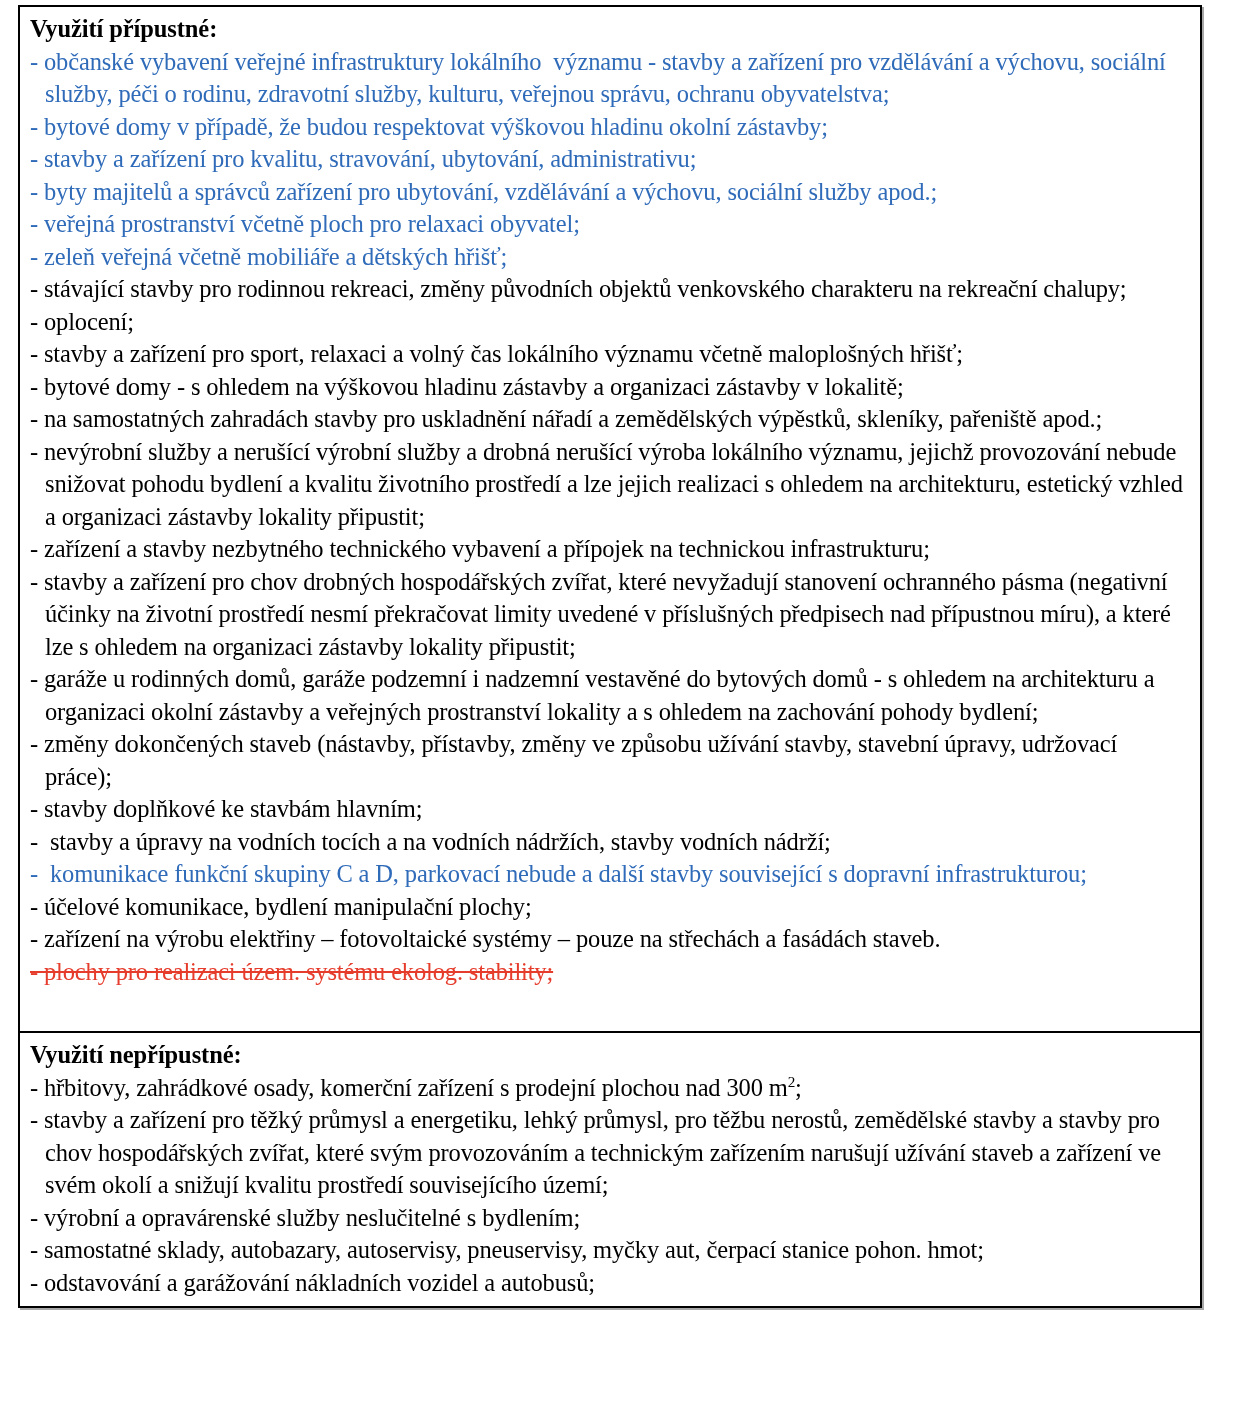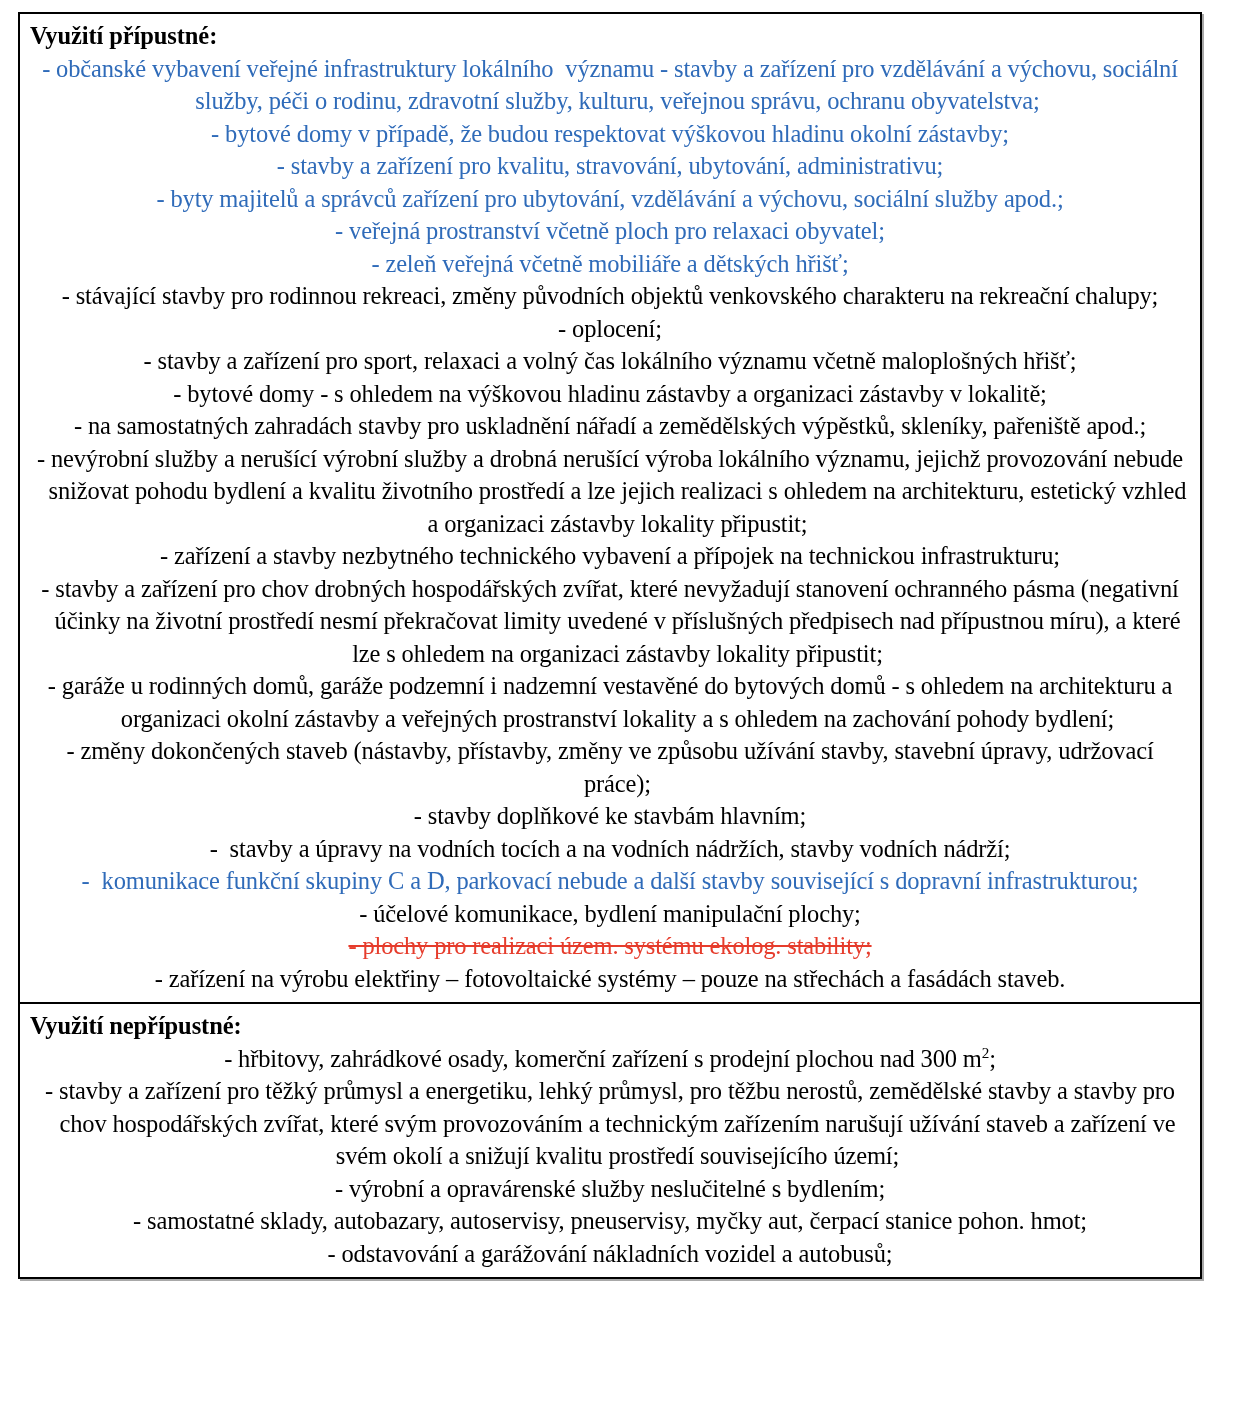--- a/index.html
+++ b/index.html
@@ -11,50 +11,50 @@
     position: relative;
     width: 1248px;
     height: 1426px;
     background: #ffffff;
     overflow: hidden;
     font-family: "Liberation Serif", "DejaVu Serif", serif;
   }
   .doc-table {
     position: absolute;
     left: 18px;
-    top: 12px;
+    top: 5px;
     width: 1184px;
     box-sizing: border-box;
     border: 2px solid var(--border, #000);
     box-shadow: 2px 2px 0 #a8a8a8;
     background: #ffffff;
   }
   .doc-row {
     padding: 6px 10px 7px 10px;
   }
   .doc-row + .doc-row {
     border-top: 2px solid var(--border, #000);
+    margin-top: 36px;
   }
   .heading {
     font-weight: bold;
     font-size: 24.5px;
     line-height: 32.5px;
     color: var(--text, #000);
     letter-spacing: -0.1px;
   }
   .item {
     font-size: 24.5px;
     line-height: 32.5px;
     color: var(--text, #000);
     padding-left: 15px;
     text-indent: -15px;
     white-space: pre-wrap;
     letter-spacing: -0.15px;
     margin: 0;
-    text-align: center;
   }
   .item.blue { color: var(--blue, #2F6BB9); }
   .item.red  { color: var(--red, #E63C2C); }
   .item.strike { text-decoration: line-through; }
   .item sup {
     font-size: 0.62em;
     line-height: 0;
     vertical-align: super;
   }
 </style>
@@ -79,22 +79,22 @@
           <div class="item black">- na samostatných zahradách stavby pro uskladnění nářadí a zemědělských výpěstků, skleníky, pařeniště apod.;</div>
           <div class="item black">- nevýrobní služby a nerušící výrobní služby a drobná nerušící výroba lokálního významu, jejichž provozování nebude snižovat pohodu bydlení a kvalitu životního prostředí a lze jejich realizaci s ohledem na architekturu, estetický vzhled a organizaci zástavby lokality připustit;</div>
           <div class="item black">- zařízení a stavby nezbytného technického vybavení a přípojek na technickou infrastrukturu;</div>
           <div class="item black">- stavby a zařízení pro chov drobných hospodářských zvířat, které nevyžadují stanovení ochranného pásma (negativní účinky na životní prostředí nesmí překračovat limity uvedené v příslušných předpisech nad přípustnou míru), a které lze s ohledem na organizaci zástavby lokality připustit;</div>
           <div class="item black">- garáže u rodinných domů, garáže podzemní i nadzemní vestavěné do bytových domů - s ohledem na architekturu a organizaci okolní zástavby a veřejných prostranství lokality a s ohledem na zachování pohody bydlení;</div>
           <div class="item black">- změny dokončených staveb (nástavby, přístavby, změny ve způsobu užívání stavby, stavební úpravy, udržovací práce);</div>
           <div class="item black">- stavby doplňkové ke stavbám hlavním;</div>
           <div class="item black">-  stavby a úpravy na vodních tocích a na vodních nádržích, stavby vodních nádrží;</div>
           <div class="item blue">-  komunikace funkční skupiny C a D, parkovací nebude a další stavby související s dopravní infrastrukturou;</div>
           <div class="item black">- účelové komunikace, bydlení manipulační plochy;</div>
+          <div class="item black">- zařízení na výrobu elektřiny – fotovoltaické systémy – pouze na střechách a fasádách staveb.</div>
           <div class="item red strike">- plochy pro realizaci územ. systému ekolog. stability;</div>
-          <div class="item black">- zařízení na výrobu elektřiny – fotovoltaické systémy – pouze na střechách a fasádách staveb.</div>
         </div>
     </div>
     <div class="doc-row">
       <div class="heading">Využití nepřípustné:</div>
       <div>
           <div class="item black"><span>- hřbitovy, zahrádkové osady, komerční zařízení s prodejní plochou nad 300 m</span><sup>2</sup><span>;</span></div>
           <div class="item black">- stavby a zařízení pro těžký průmysl a energetiku, lehký průmysl, pro těžbu nerostů, zemědělské stavby a stavby pro chov hospodářských zvířat, které svým provozováním a technickým zařízením narušují užívání staveb a zařízení ve svém okolí a snižují kvalitu prostředí souvisejícího území;</div>
           <div class="item black">- výrobní a opravárenské služby neslučitelné s bydlením;</div>
           <div class="item black">- samostatné sklady, autobazary, autoservisy, pneuservisy, myčky aut, čerpací stanice pohon. hmot;</div>
           <div class="item black">- odstavování a garážování nákladních vozidel a autobusů;</div>

